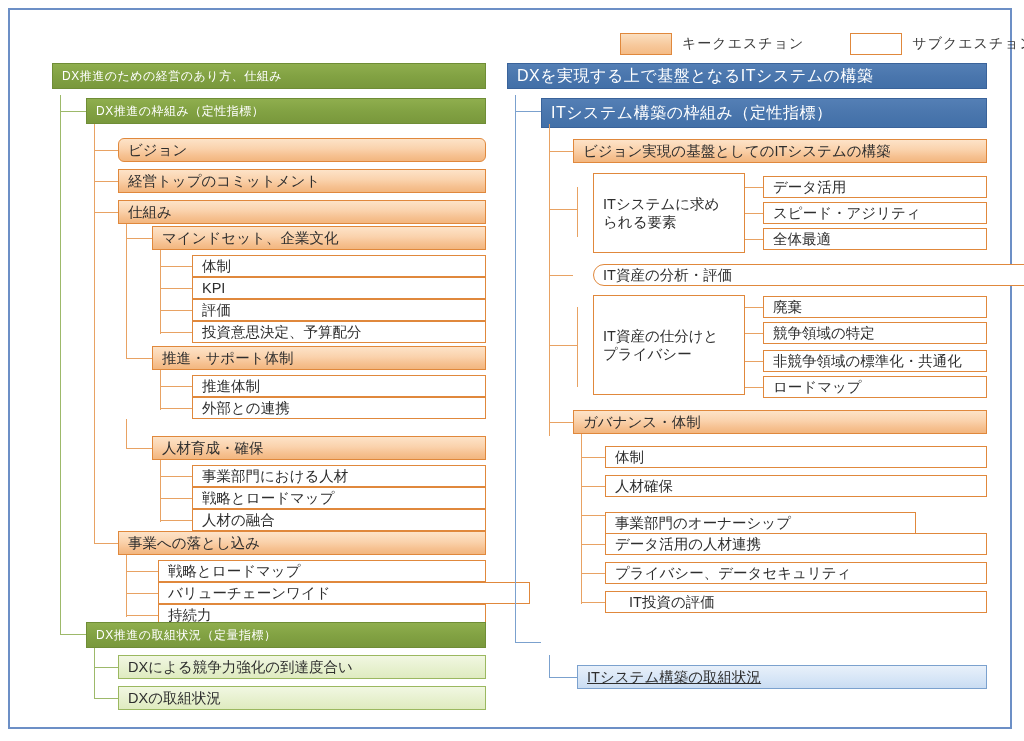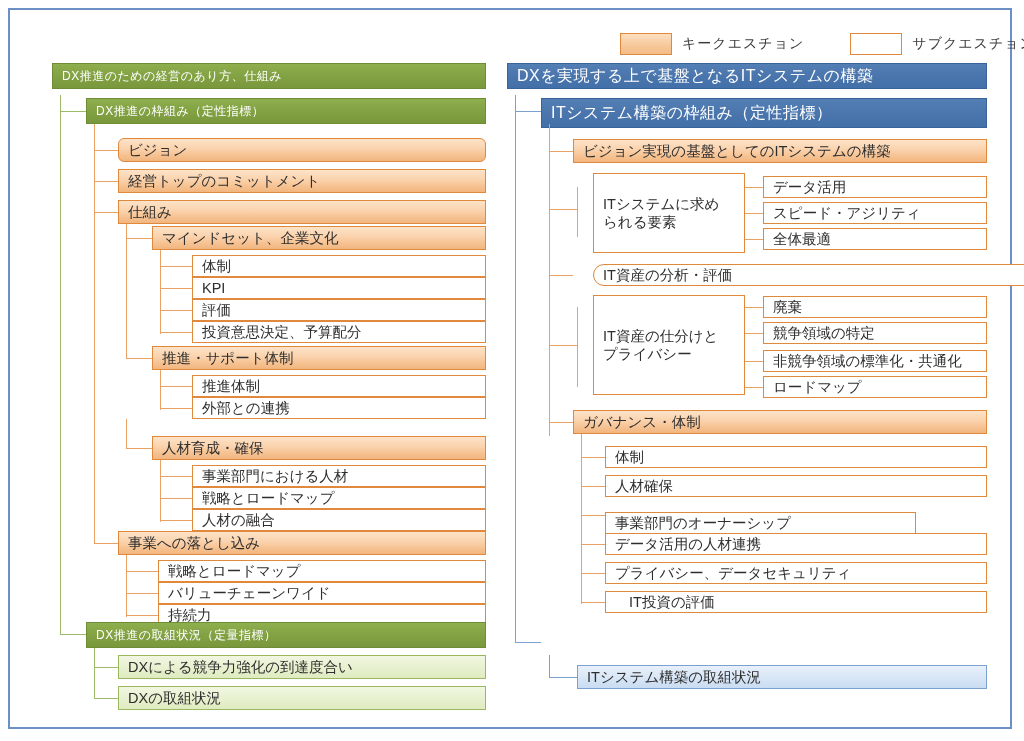--- a/index.html
+++ b/index.html
@@ -45,21 +45,21 @@
   
   .sub{background:#ffffff;border:1px solid #e0883c;color:#2e2e2e;}
   
   .lite-green{
     background:linear-gradient(180deg,#f1f7e2 0%,#e6f0cd 60%,#dfebc0 100%);
     border:1px solid #9bb860;color:#2e2e2e;
   }
   
   .lite-blue{
     background:linear-gradient(180deg,#e8f0fa 0%,#d6e5f6 60%,#c9dcf2 100%);
-    border:1px solid #7ba1ce;color:#2e2e2e;
+    border:1px solid #7ba1ce;color:#2e2e2e;text-decoration:underline;
   }
 
   
   .ln{position:absolute;}
   .ln-v{width:1px;}
   .ln-h{height:1px;}
   .c-or{background:#e8a263;}
   .c-gr{background:#9db96a;}
   .c-bl{background:#7ba1ce;}
 </style>
@@ -165,21 +165,21 @@
   <div class="ln ln-h c-or" style="left:84px;top:533px;width:24px;"></div>
   <div class="node key" style="left:108px;top:521px;width:368px;height:24px;">
     <span class="txt">事業への落とし込み</span>
   </div>
   <div class="ln ln-v c-or" style="left:116px;top:545px;height:62px;"></div>
   <div class="ln ln-h c-or" style="left:116px;top:561px;width:32px;"></div>
   <div class="node sub" style="left:148px;top:550px;width:328px;height:22px;">
     <span class="txt">戦略とロードマップ</span>
   </div>
   <div class="ln ln-h c-or" style="left:116px;top:583px;width:32px;"></div>
-  <div class="node sub" style="left:148px;top:572px;width:328px;height:22px;">
+  <div class="node sub" style="left:148px;top:572px;width:372px;height:22px;">
     <span class="txt">バリューチェーンワイド</span>
   </div>
   <div class="ln ln-h c-or" style="left:116px;top:605px;width:32px;"></div>
   <div class="node sub" style="left:148px;top:594px;width:328px;height:22px;">
     <span class="txt">持続力</span>
   </div>
 
   <div class="node hdr-green" style="left:76px;top:612px;width:400px;height:26px;">
     <span class="txt">DX推進の取組状況（定量指標）</span>
   </div>

